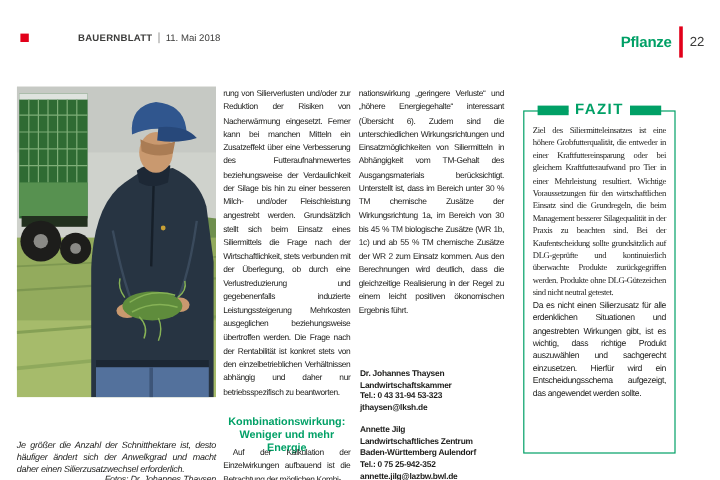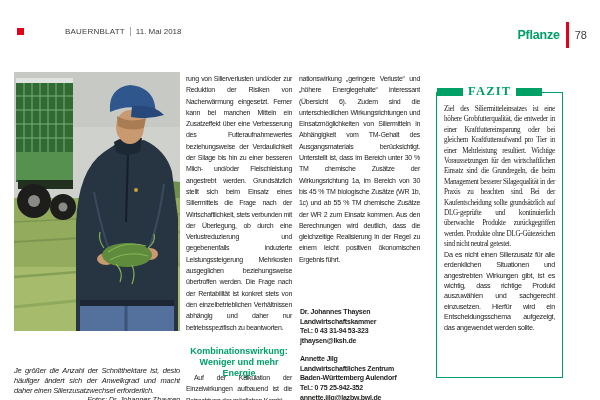--- a/index.html
+++ b/index.html
@@ -8,21 +8,21 @@
     --text-color:#1d1d1b;
   }
   html,body{margin:0;padding:0;}
   .page{
     position:relative;width:600px;height:400px;background:#ffffff;overflow:hidden;
     font-family:"Liberation Sans",sans-serif;color:var(--text-color);
   }
   
   .hl{position:absolute;left:17px;top:27px;display:flex;align-items:center;gap:5px;}
   .sq{width:7px;height:7px;background:var(--brand-red);}
-  .brand{font-size:8px;font-weight:normal;letter-spacing:.2px;color:#3c3c3b;padding-left:36px;}
+  .brand{font-size:8px;font-weight:bold;letter-spacing:.2px;color:#3c3c3b;padding-left:36px;}
   .hdiv{width:1px;height:9px;background:#a8a8a6;}
   .date{font-size:8px;color:#3c3c3b;}
   .hr{position:absolute;right:13px;top:22px;display:flex;align-items:center;gap:6px;}
   .section{color:var(--accent-green);font-weight:bold;font-size:12.5px;letter-spacing:-.2px;margin-left:48px;}
   .rbar{width:3px;height:26px;background:var(--brand-red);}
   .pnum{font-size:11px;color:#3c3c3b;}
   
   .photo{position:absolute;left:14px;top:72px;width:166px;height:259px;margin:0;}
   .caption{position:absolute;left:14px;top:335px;width:166px;font-size:7.5px;font-style:italic;
     line-height:9.8px;letter-spacing:-.2px;text-align:justify;margin-top:31px;}
@@ -35,22 +35,22 @@
     font-size:9px;line-height:11px;font-weight:bold;color:var(--accent-green);white-space:pre-line;}
   .p-c1b{left:186px;top:372px;width:106px;text-indent:8px;}
   .p-c2{left:299px;top:73px;width:121px;}
   .contact{position:absolute;left:300px;width:120px;margin:0;font-size:7px;line-height:9.7px;
     font-weight:bold;white-space:pre-line;letter-spacing:-.2px;}
   .contact-1{top:307px;}
   .contact-2{top:354px;}
   
   .fazit{position:absolute;left:436px;top:92px;width:127px;height:286px;box-sizing:border-box;
     border:1.5px solid var(--accent-green);background:#fff;}
-  .fazit-title-row{position:absolute;top:-9px;left:0;right:0;display:flex;justify-content:flex-start;
-    align-items:center;font-family:Liberation Serif, serif;}
+  .fazit-title-row{position:absolute;top:-9px;left:0;right:0;display:flex;justify-content:center;
+    align-items:center;}
   .fbar{width:26px;height:8px;background:var(--accent-green);}
   .ftitle{font-size:12.5px;font-weight:bold;color:var(--accent-green);background:#fff;
     padding:0 5px;letter-spacing:1.2px;line-height:15px;}
   .fbody{margin:0;padding:0 7px;font-size:7.2px;line-height:10.4px;text-align:justify;
     letter-spacing:-.3px;}
   .fbody.first{padding-top:11px;font-family:Liberation Serif, serif;}
 </style>
 </head>
 <body>
 
@@ -58,21 +58,21 @@
 
   <div class="hl">
     <span class="sq"></span>
     <span class="brand">BAUERNBLATT</span>
     <span class="hdiv"></span>
     <span class="date">11. Mai 2018</span>
   </div>
   <div class="hr">
     <span class="section">Pflanze</span>
     <span class="rbar"></span>
-    <span class="pnum">78</span>
+    <span class="pnum">22</span>
   </div>
 
   <figure class="photo">
     <svg width="166" height="259" viewBox="0 0 166 259">
 
       <rect x="0" y="0" width="166" height="132" fill="#cfd2cc"></rect>
       <rect x="0" y="0" width="166" height="55" fill="#c6c9c4"></rect>
 
       <path d="M88,120 Q120,103 166,110 L166,134 L88,134 Z" fill="#6f8f4e"></path>
 

